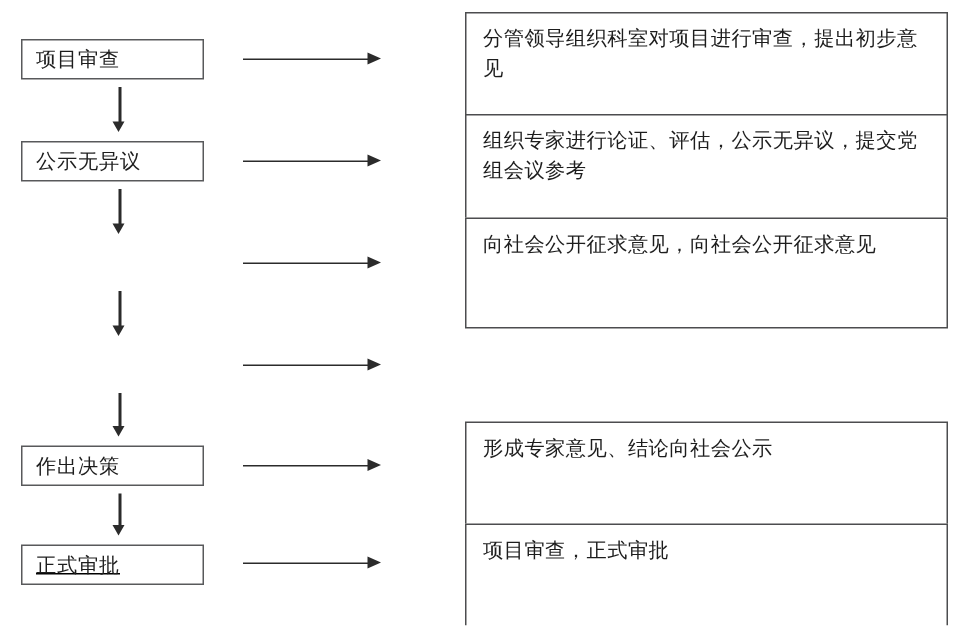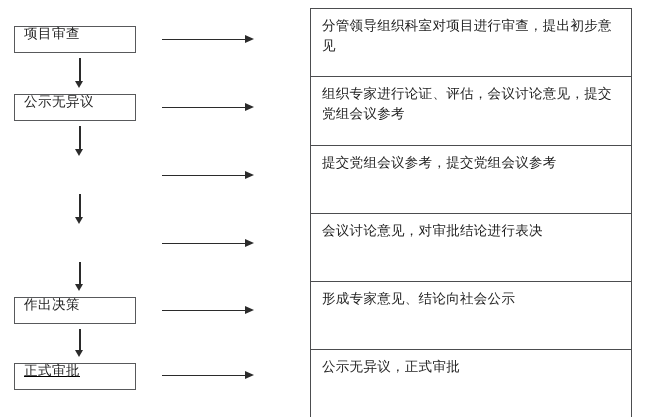--- a/index.html
+++ b/index.html
@@ -19,21 +19,21 @@
   }
   .stage-box {
     position: absolute;
     left: 14px;
     width: 122px;
     height: 27px;
     border: 1px solid #58595b;
     background: #ffffff;
     box-sizing: border-box;
     display: flex;
-    align-items: flex-start;
+    align-items: center;
     padding-left: 9px;
   }
   .stage-label {
     font-size: 13.5px;
     color: #1d1d1d;
     letter-spacing: 0.5px;
     line-height: 1;
     white-space: nowrap;
   }
   .desc-box {
@@ -162,28 +162,25 @@
   </div>
   <div class="h-arrow" style="top:371px;">
     <div class="shaft"></div>
       <div class="head"></div>
   </div>
 
   <div class="desc-box" style="top:8px;">
     <span class="desc-text">分管领导组织科室对项目进行审查，提出初步意见</span>
   </div>
   <div class="desc-box" style="top:76px;">
-    <span class="desc-text">组织专家进行论证、评估，会议讨论意见，提交党组会议参考</span>
+    <span class="desc-text">组织专家进行论证、评估，公示无异议，提交党组会议参考</span>
   </div>
   <div class="desc-box" style="top:145px;">
-    <span class="desc-text">提交党组会议参考，提交党组会议参考</span>
-  </div>
-  <div class="desc-box" style="top:213px;">
-    <span class="desc-text">会议讨论意见，对审批结论进行表决</span>
+    <span class="desc-text">向社会公开征求意见，向社会公开征求意见</span>
   </div>
   <div class="desc-box" style="top:281px;">
     <span class="desc-text">形成专家意见、结论向社会公示</span>
   </div>
   <div class="desc-box" style="top:349px;">
-    <span class="desc-text">公示无异议，正式审批</span>
+    <span class="desc-text">项目审查，正式审批</span>
   </div>
 
 </div>
 
 </body></html>

